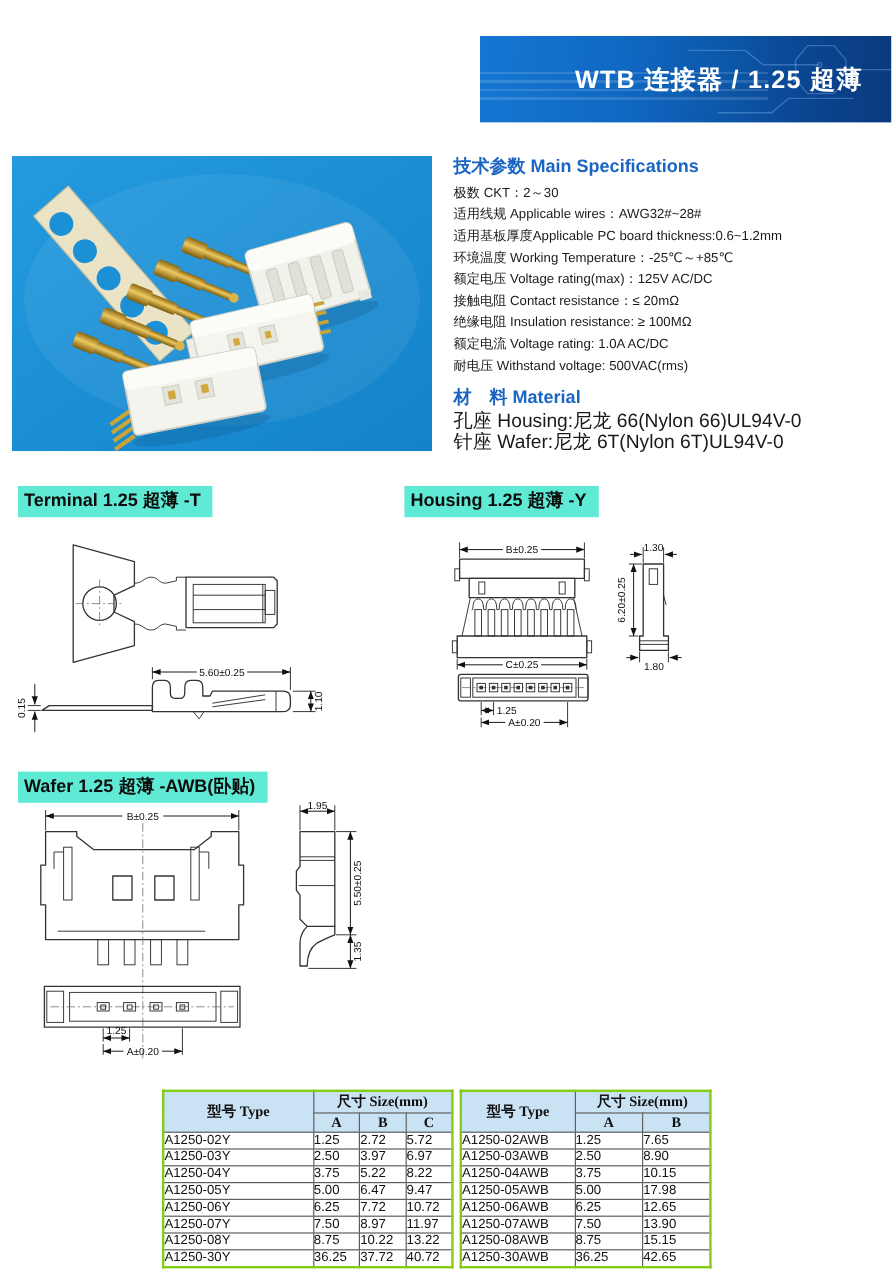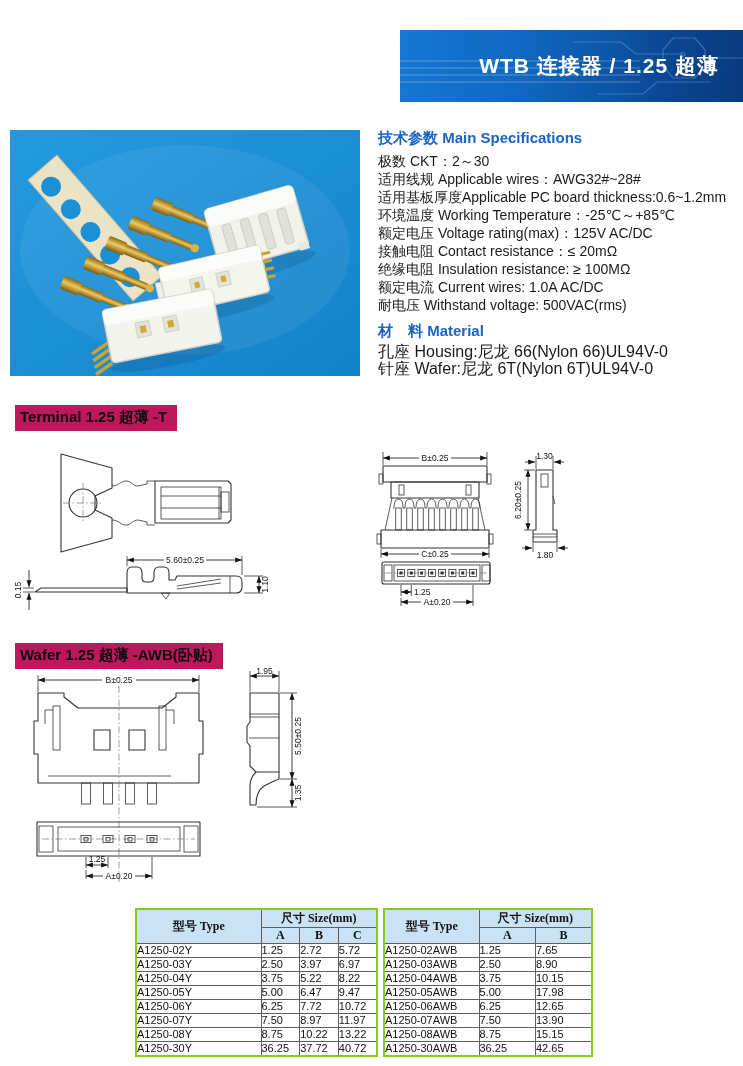--- a/index.html
+++ b/index.html
@@ -16,26 +16,26 @@
   .banner-circuit { position:absolute; right:0; top:0; }
   .banner-title { position:relative; z-index:2; color:#fff; font-size:21px; font-weight:bold;
     letter-spacing:1px; padding-right:24px; white-space:nowrap; }
 
   
   .photo-svg { position:absolute; left:10px; top:130px; }
 
   
   .specs { position:absolute; left:378px; top:129px; width:362px; }
   .specs-title { color:#1a64c2; font-size:15px; font-weight:bold; margin-bottom:4px; white-space:nowrap; }
-  .spec-line { font-size:14px; line-height:18px; white-space:nowrap; color:#1a1a1a; }
+  .spec-line { font-size:11px; line-height:18px; white-space:nowrap; color:#1a1a1a; }
   .material-title { color:#1a64c2; font-size:15px; font-weight:bold; margin:8px 0 3px 0; white-space:nowrap; }
   .material-line { font-size:16px; line-height:16.5px; white-space:nowrap; color:#1a1a1a; }
 
   
-  .section-header { position:absolute; background:#be185d; color:#0d0d0d; font-weight:bold;
+  .section-header { position:absolute; background:#5eead4; color:#0d0d0d; font-weight:bold;
     font-size:15px; padding:3px 10px 4px 5px; white-space:nowrap; }
   #hdr-terminal { left:15px; top:405px; }
   #hdr-housing  { left:337px; top:405px; }
   #hdr-wafer    { left:15px; top:643px; }
 
   
   #svg-terminal { position:absolute; left:15px;  top:436px; }
   #svg-housing  { position:absolute; left:335px; top:436px; }
   #svg-wafer    { position:absolute; left:20px;  top:666px; }
   .ol  { stroke:#333; stroke-width:1.1; fill:none; stroke-linejoin:round; }
@@ -175,28 +175,29 @@
 
   <div class="specs">
     <div class="specs-title">技术参数 Main Specifications</div>
     <div class="spec-line">极数 CKT：2～30</div>
     <div class="spec-line">适用线规 Applicable wires：AWG32#~28#</div>
     <div class="spec-line">适用基板厚度Applicable PC board thickness:0.6~1.2mm</div>
     <div class="spec-line">环境温度 Working Temperature：-25℃～+85℃</div>
     <div class="spec-line">额定电压 Voltage rating(max)：125V AC/DC</div>
     <div class="spec-line">接触电阻 Contact resistance：≤ 20mΩ</div>
     <div class="spec-line">绝缘电阻 Insulation resistance: ≥ 100MΩ</div>
-    <div class="spec-line">额定电流 Current wires: 1.0A AC/DC</div>
+    <div class="spec-line">额定电流 Voltage rating: 1.0A AC/DC</div>
     <div class="spec-line">耐电压 Withstand voltage: 500VAC(rms)</div>
     <div class="material-title">材　料 Material</div>
     <div class="material-line">孔座 Housing:尼龙 66(Nylon 66)UL94V-0</div>
     <div class="material-line">针座 Wafer:尼龙 6T(Nylon 6T)UL94V-0</div>
   </div>
 
   <div class="section-header" id="hdr-terminal">Terminal 1.25 超薄 -T</div>
+  <div class="section-header" id="hdr-housing">Housing 1.25 超薄 -Y</div>
   <div class="section-header" id="hdr-wafer">Wafer 1.25 超薄 -AWB(卧贴)</div>
 
   <svg id="svg-terminal" width="310" height="190" viewBox="0 0 310 190">
     <defs>
       <marker id="arrT" viewBox="0 0 10 10" refX="8.5" refY="5" markerWidth="8" markerHeight="8" orient="auto-start-reverse" markerUnits="userSpaceOnUse">
         <path d="M0,1.8 L8.5,5 L0,8.2 Z" fill="#111"></path>
       </marker>
     </defs>
 
     <g>

